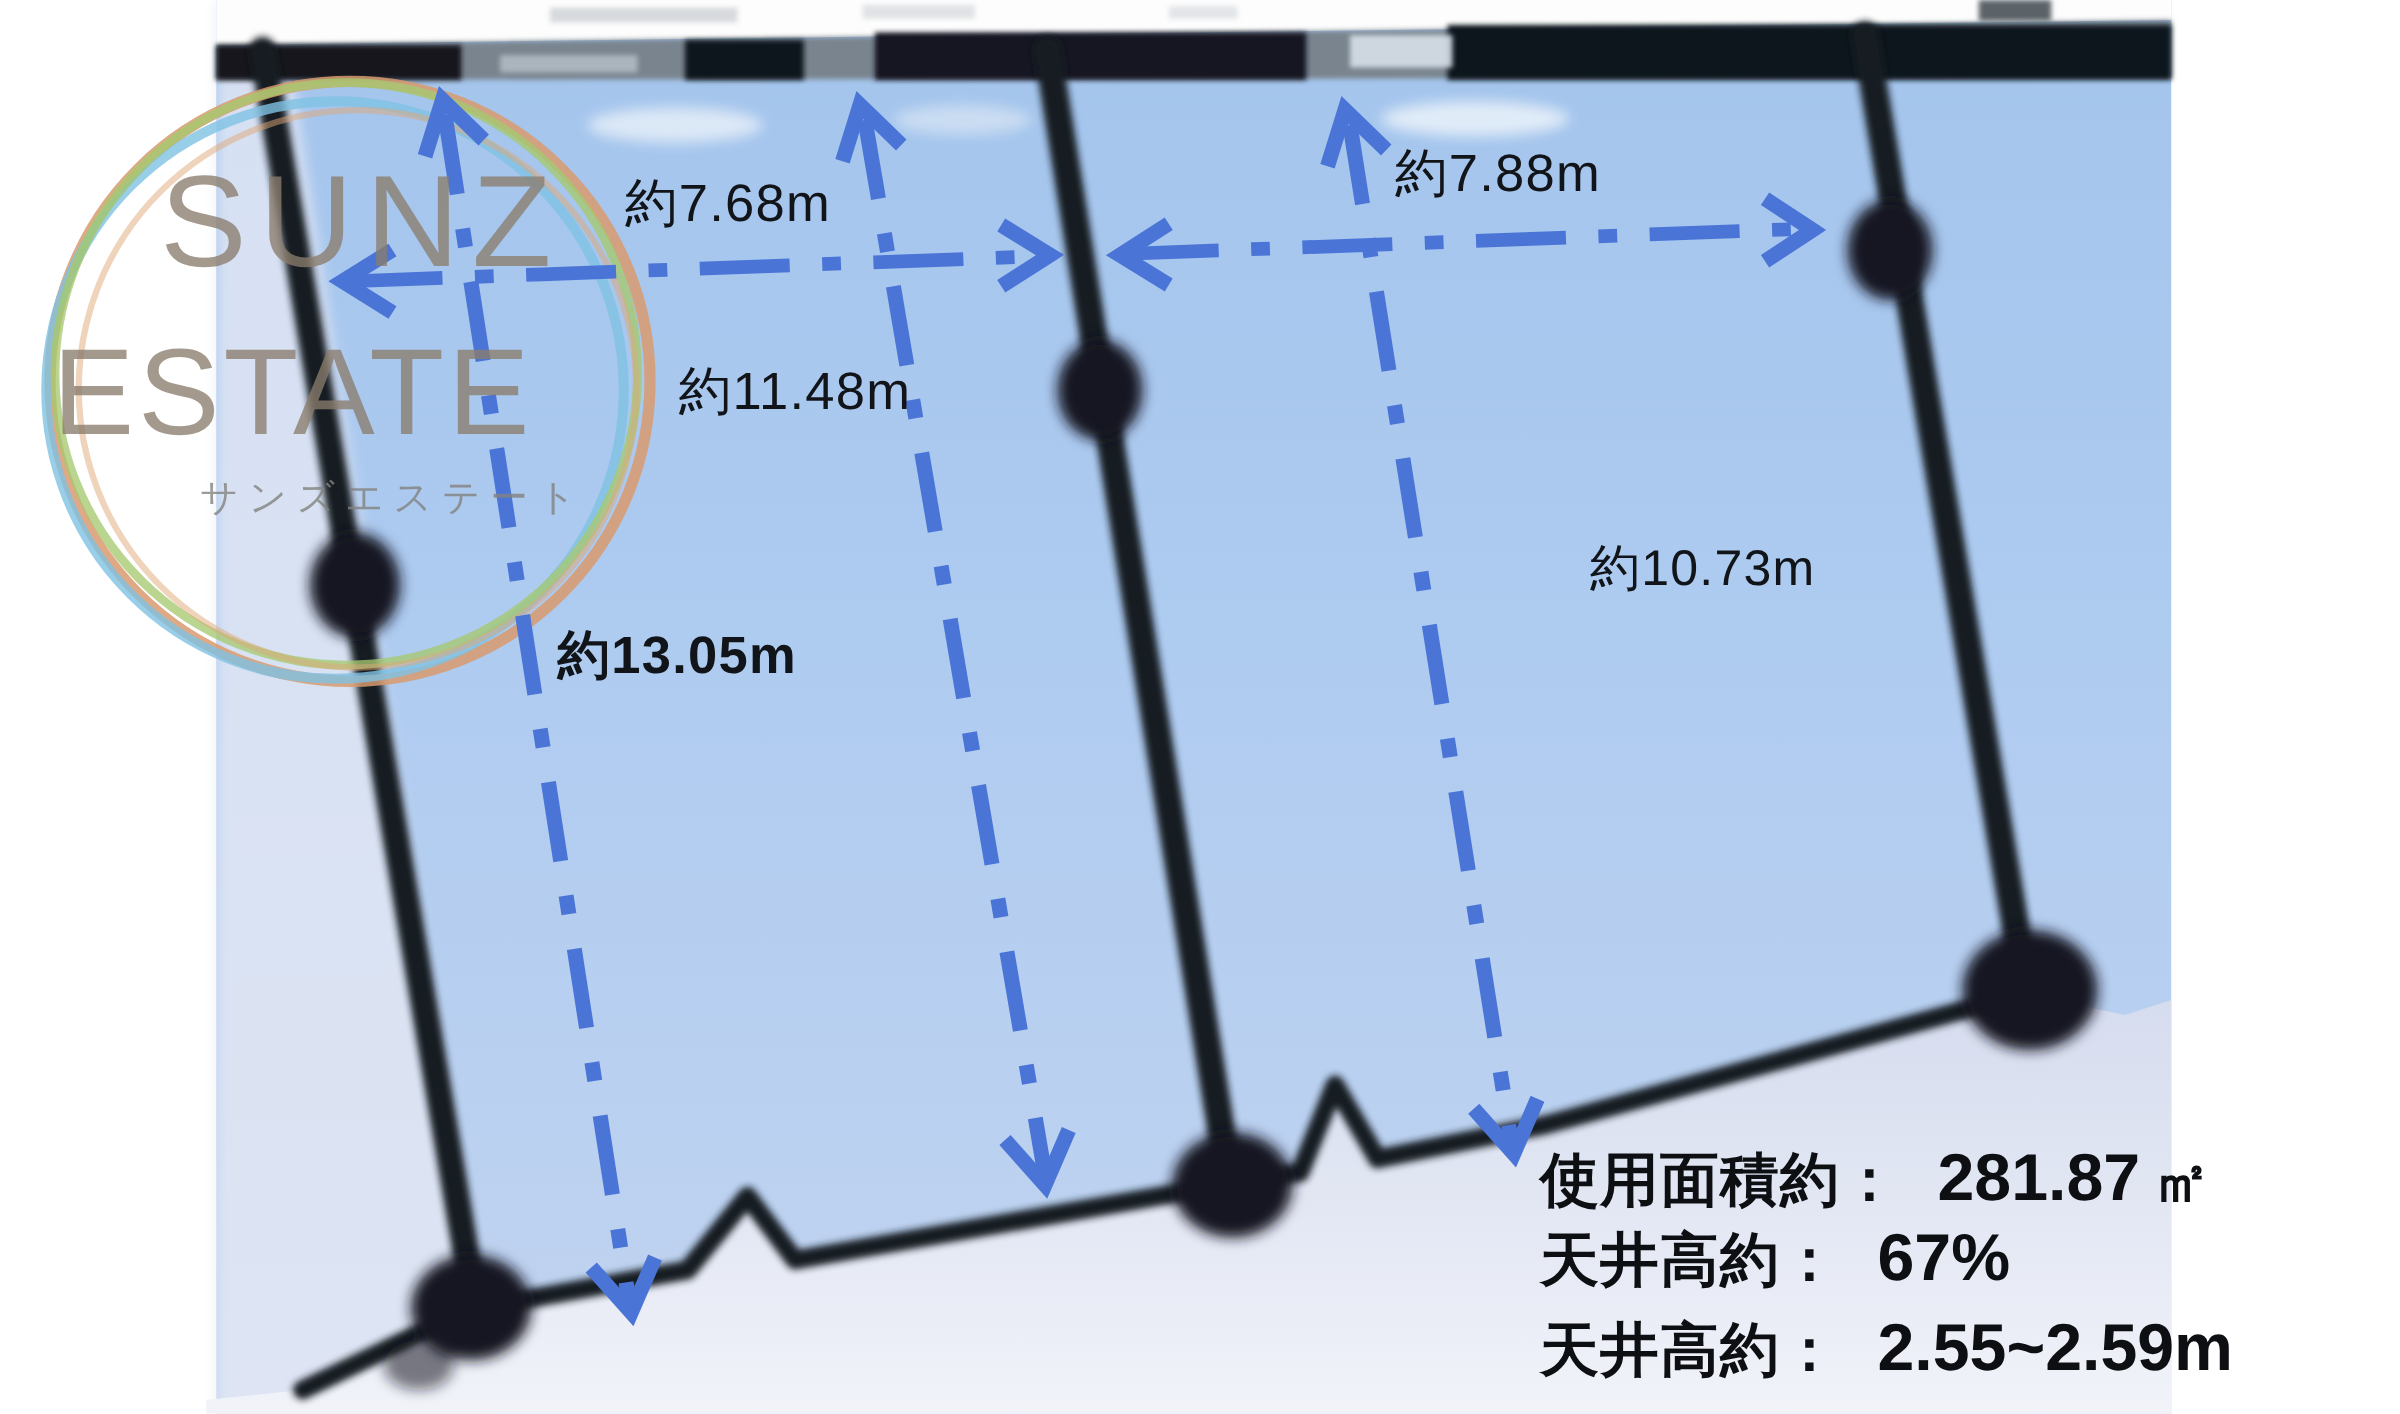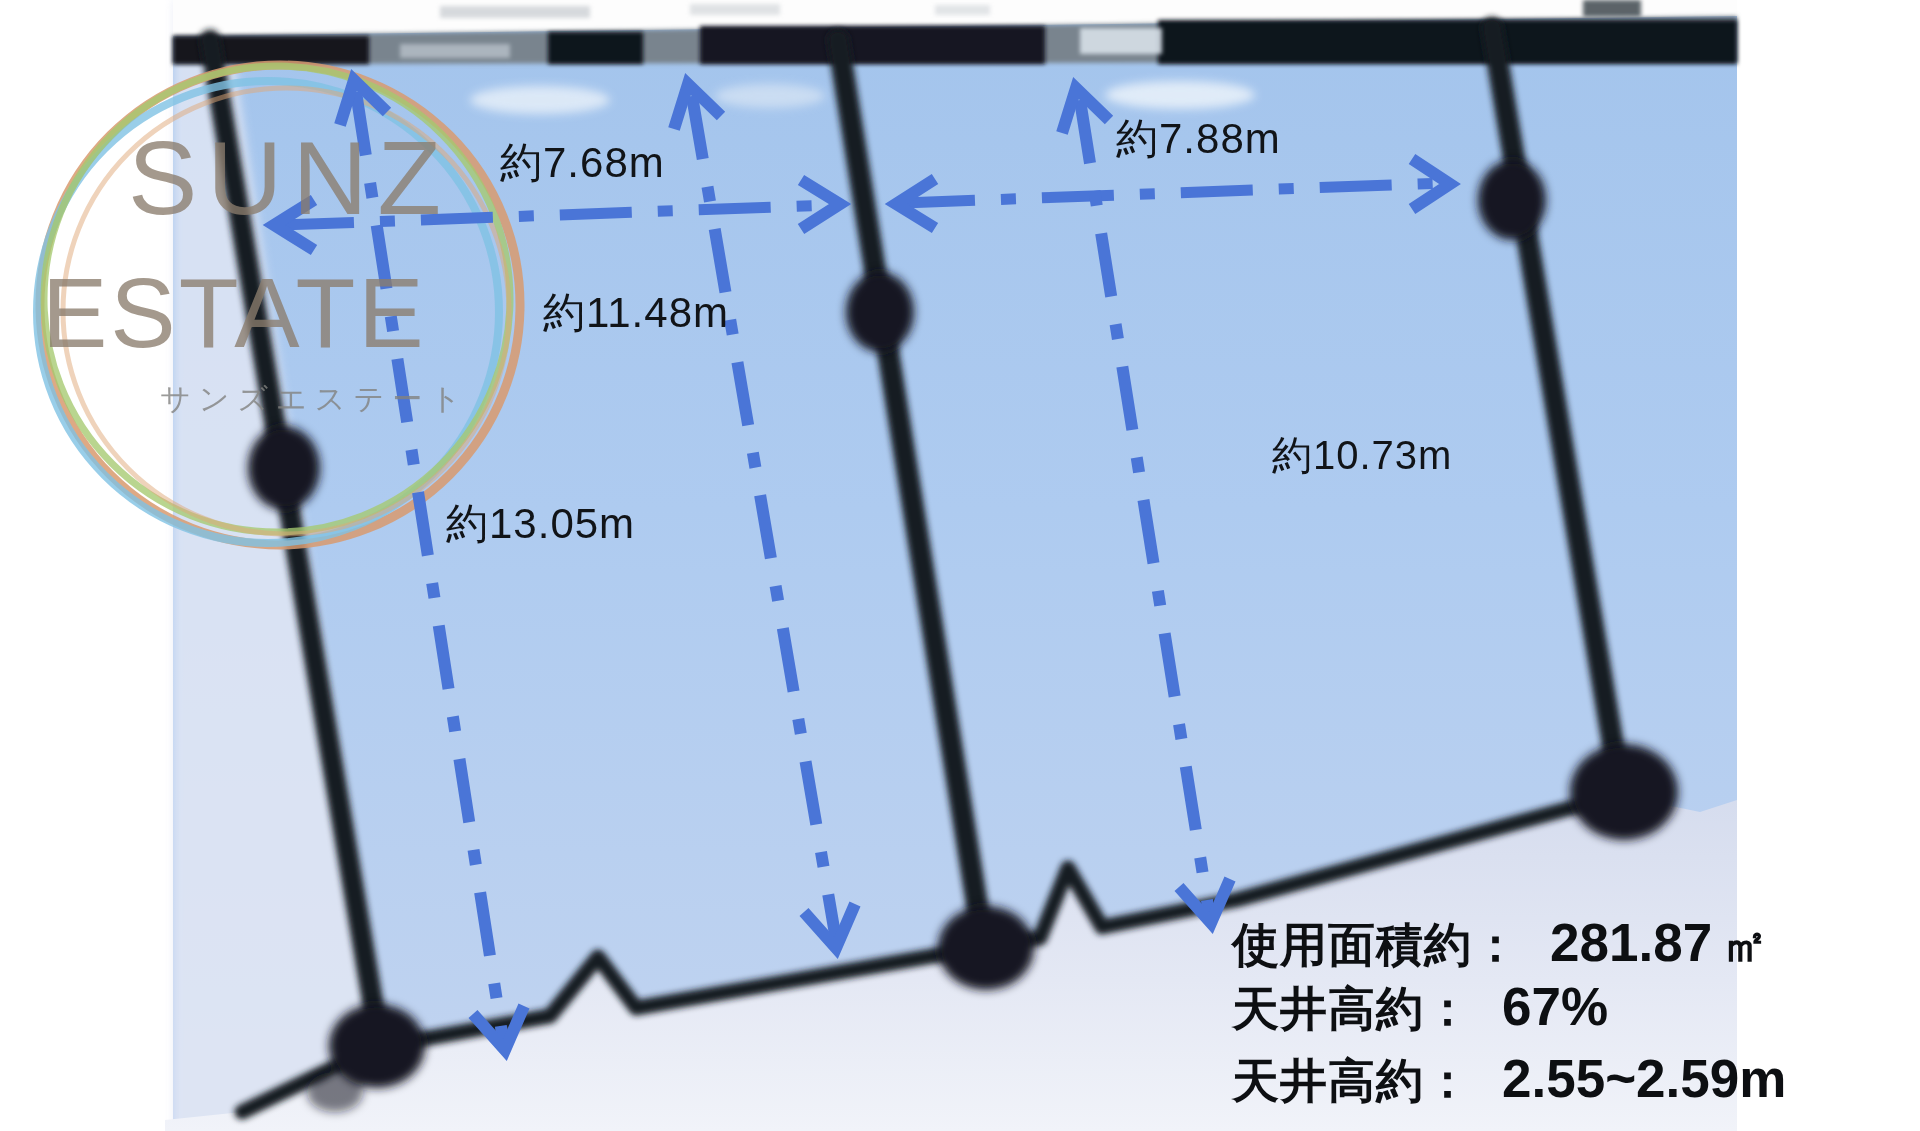--- a/index.html
+++ b/index.html
@@ -159,21 +159,21 @@
     </g>
   </svg>
 
   <div class="watermark wm-1">SUNZ</div>
   <div class="watermark wm-2">ESTATE</div>
   <div class="watermark wm-sub">サンズエステート</div>
 
   <div class="dim-label" style="left:500px;top:142px;">約7.68m</div>
   <div class="dim-label" style="left:1116px;top:118px;">約7.88m</div>
   <div class="dim-label" style="left:508px;top:292px;margin-left:35px;">約11.48m</div>
-  <div class="dim-label" style="left:446px;top:503px;">約13.05m</div>
+  <div class="dim-label" style="left:446px;top:503px;font-weight:bold;">約13.05m</div>
   <div class="dim-label" style="left:1272px;top:435px;font-size:40px;">約10.73m</div>
 
   <div class="summary-row row-area">
     <span class="summary-label">使用面積約：</span>
     <span class="summary-value">281.87</span>
     <span class="summary-unit">㎡</span>
   </div>
   <div class="summary-row row-ratio">
     <span class="summary-label">天井高約：</span>
     <span class="summary-value">67%</span>

